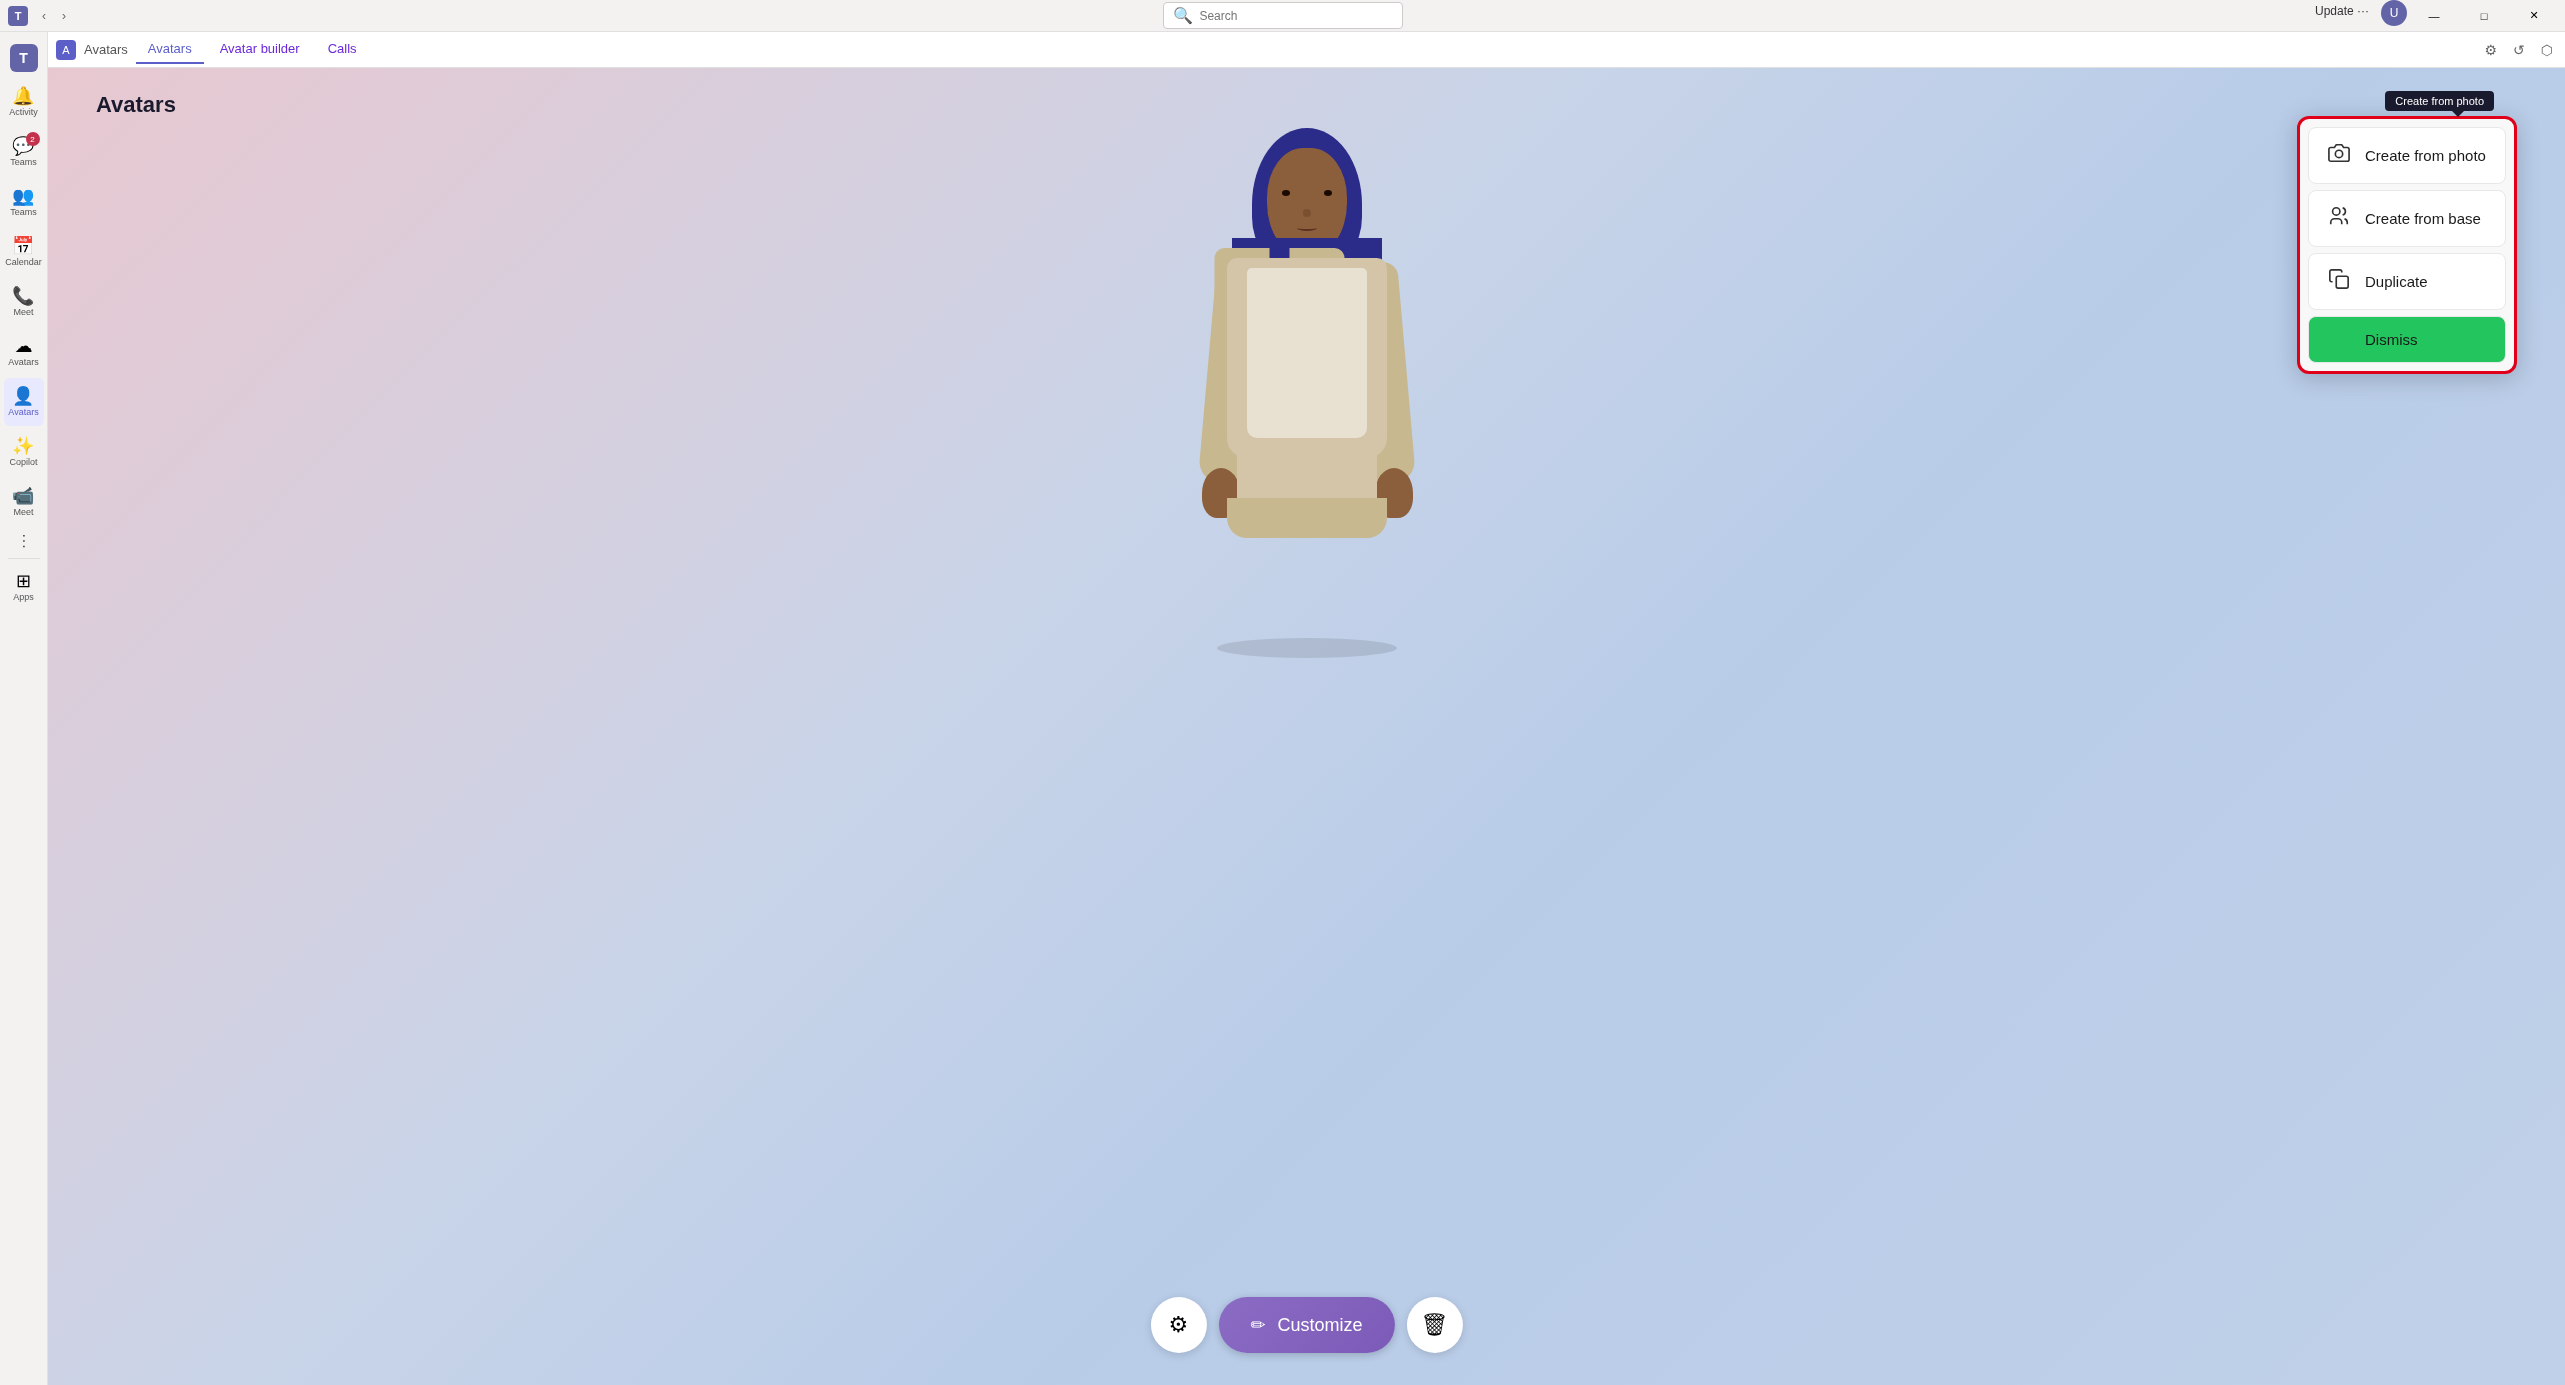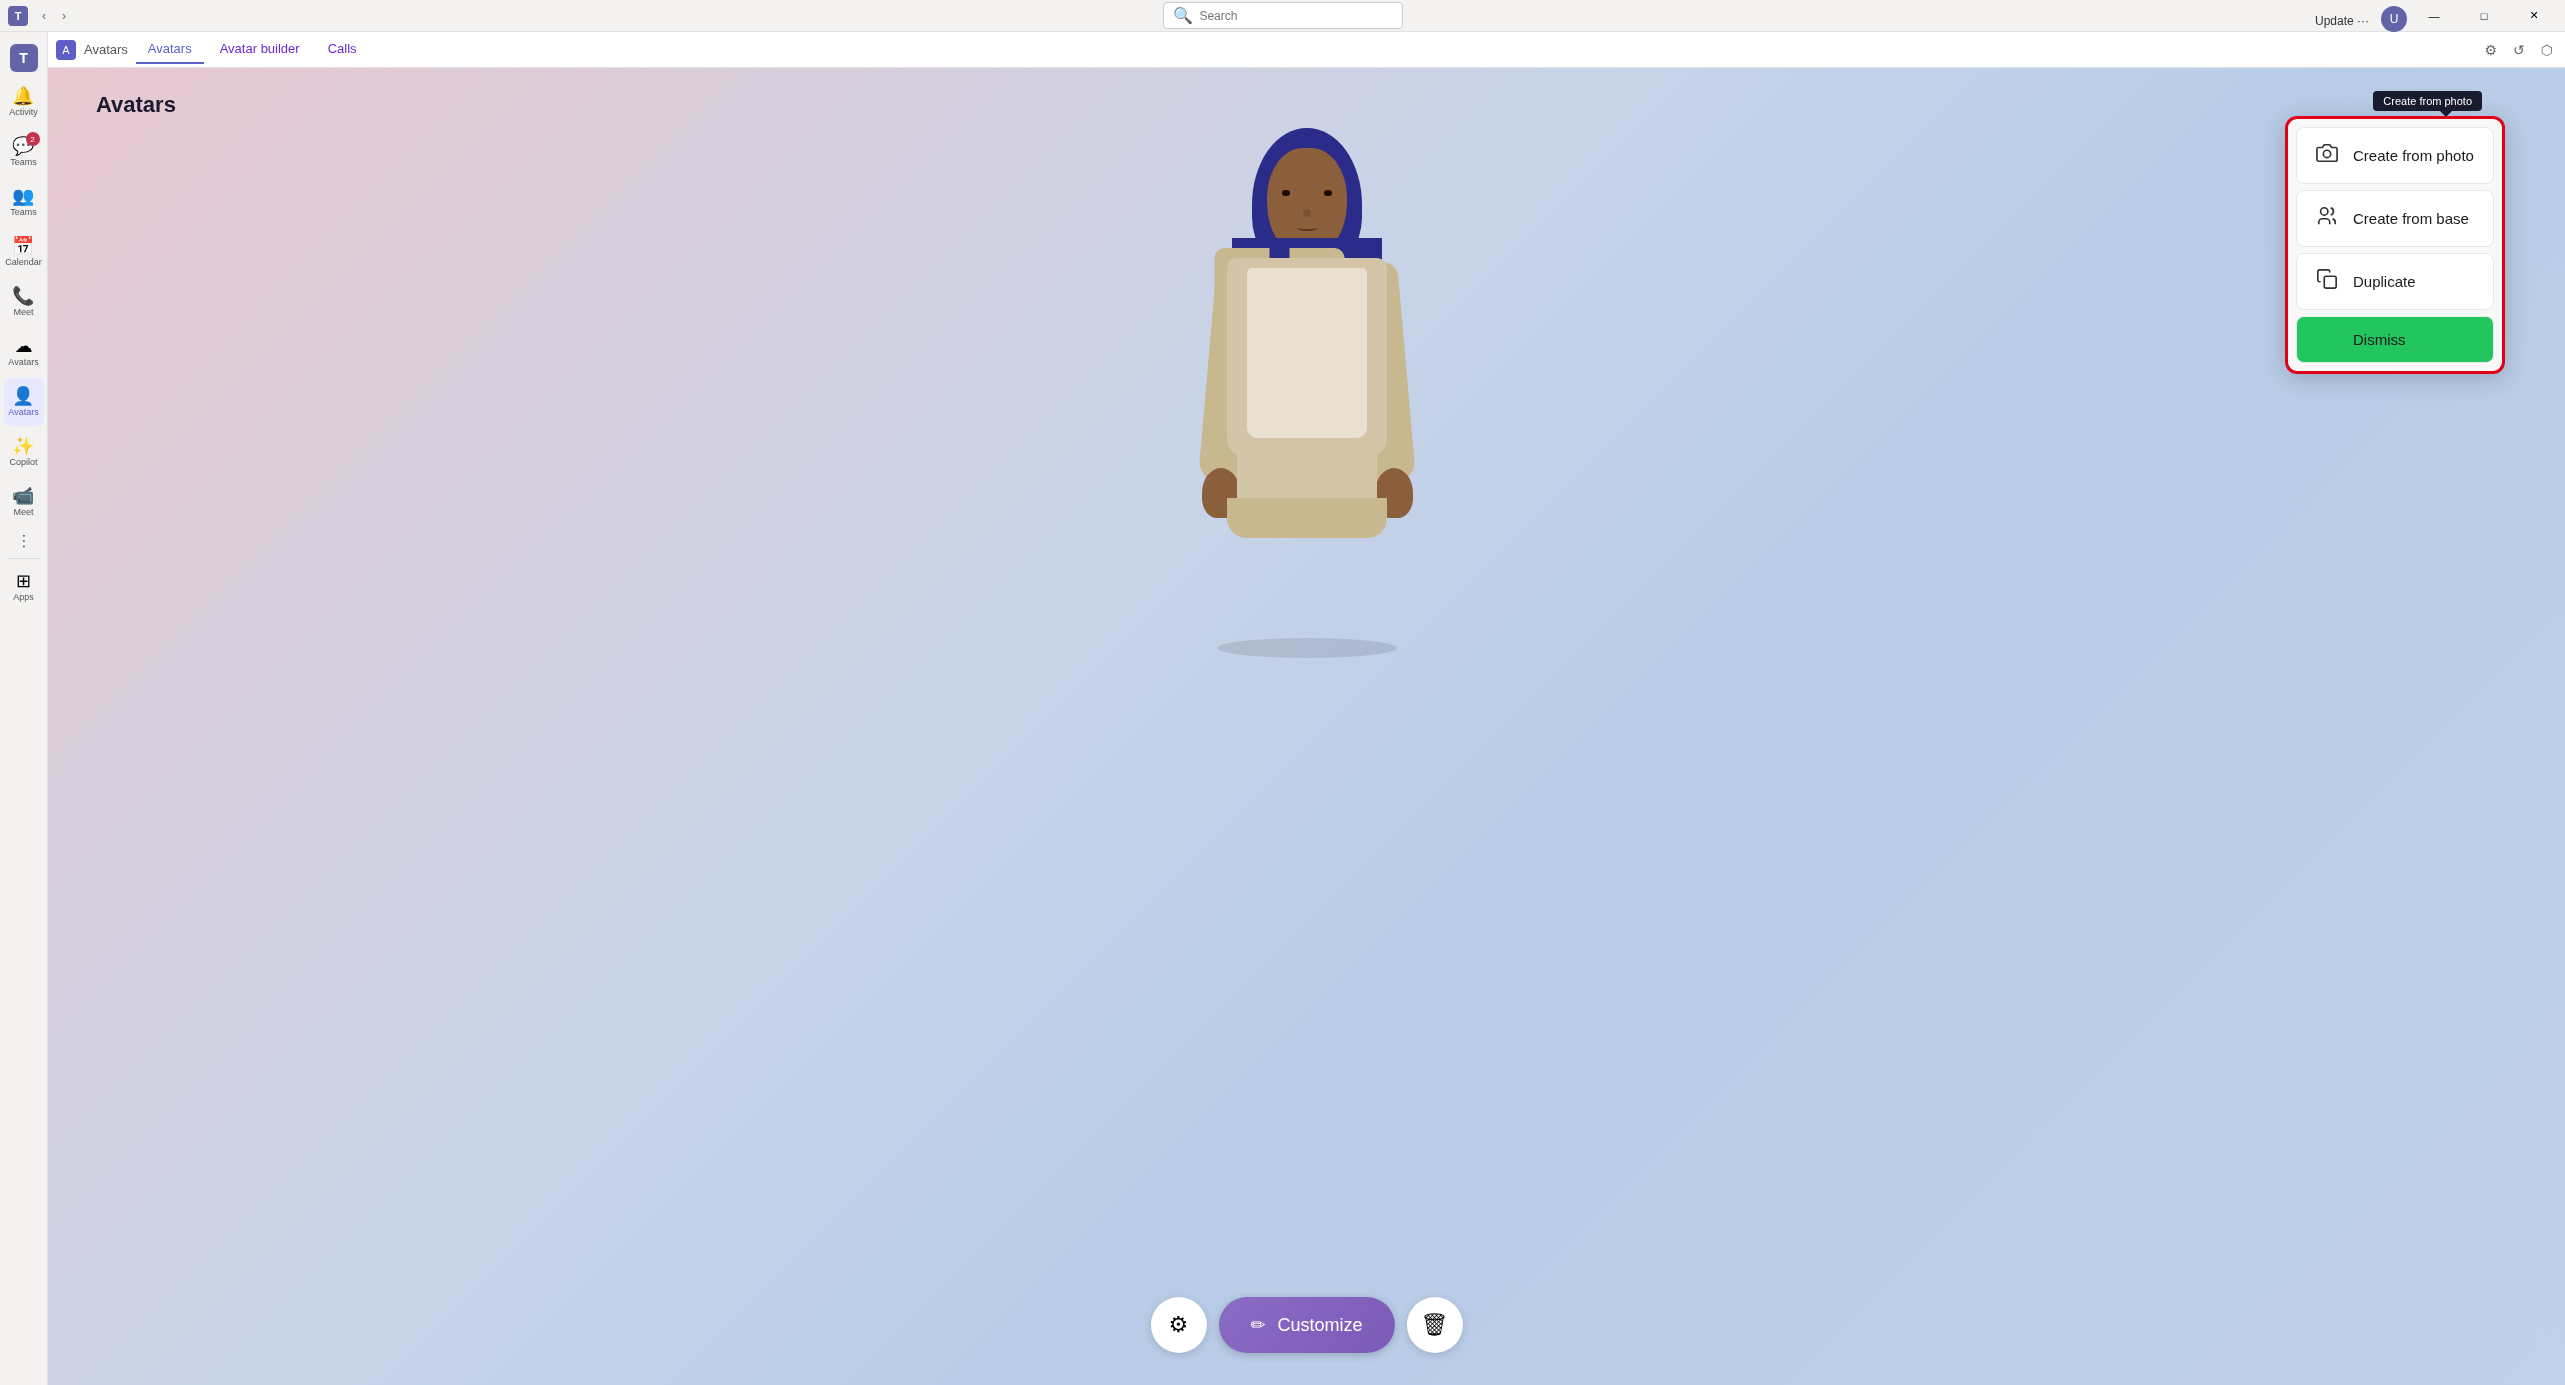--- a/index.html
+++ b/index.html
@@ -18,21 +18,21 @@
       background: none; border: none; cursor: pointer; padding: 4px 6px;
       border-radius: 4px; font-size: 12px; color: #666;
     }
     .title-bar-search {
       position: absolute; left: 50%; transform: translateX(-50%);
       display: flex; align-items: center; gap: 6px;
       background: white; border: 1px solid #ccc; border-radius: 4px;
       padding: 3px 10px; width: 240px;
     }
     .title-bar-search input { border: none; outline: none; font-size: 12px; width: 180px; }
-    .title-bar-right { display: flex; align-items: flex-end; gap: 4px; padding-right: 8px; }
+    .title-bar-right { display: flex; align-items: flex-start; gap: 4px; padding-right: 8px; }
     .title-bar-right button {
       background: none; border: none; cursor: pointer; padding: 4px 8px;
       border-radius: 4px; font-size: 12px; color: #333;
     }
     .win-btn { width: 46px; height: 32px; display: flex; align-items: center; justify-content: center; font-size: 11px; cursor: pointer; }
 
     
     .sidebar {
       position: absolute; top: 32px; left: 0; width: 48px; bottom: 0;
       background: #f3f2f1; display: flex; flex-direction: column;
@@ -213,21 +213,21 @@
       width: 56px; height: 56px; border-radius: 50%; background: white;
       border: none; cursor: pointer; display: flex; align-items: center; justify-content: center;
       font-size: 22px; box-shadow: 0 2px 8px rgba(0,0,0,0.15);
     }
 
     
     .context-menu-overlay {
       position: absolute; top: 0; left: 0; right: 0; bottom: 0; z-index: 50;
     }
     .context-menu {
-      position: absolute; right: 60px; top: 48px;
+      position: absolute; right: 48px; top: 48px;
       width: 220px;
       background: #f8f8f8;
       border-radius: 12px;
       box-shadow: 0 4px 24px rgba(0,0,0,0.2);
       padding: 8px;
       border: 3px solid #e0001a;
     }
     .tooltip-label {
       position: absolute; top: -28px; right: 20px;
       background: #1a1a2e; color: white; font-size: 11px;

